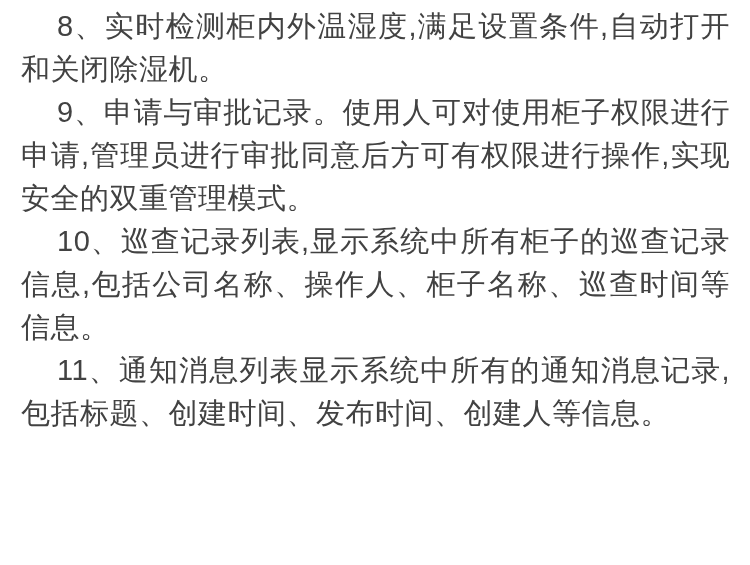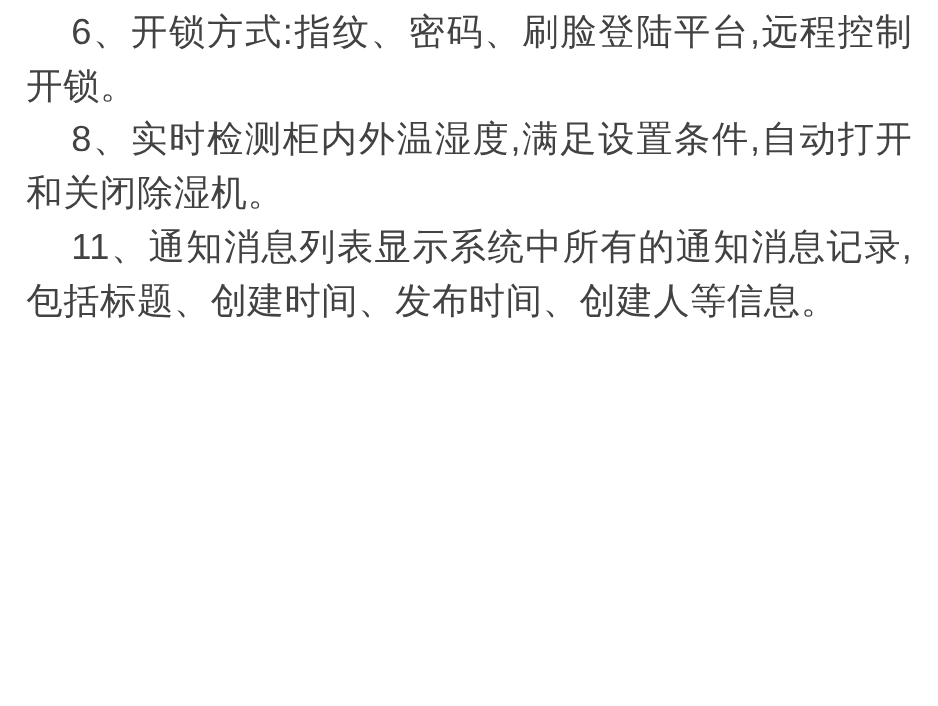--- a/index.html
+++ b/index.html
@@ -30,17 +30,18 @@
     margin: 0;
     padding: 0;
     text-indent: 36px;
   }
 </style>
 </head>
 <body>
 
 <div class="page">
   <div class="doc">
-    <p>6、开锁方式:指纹、密码、刷脸登陆平台,远程控制开锁。</p>
     <p>8、实时检测柜内外温湿度,满足设置条件,自动打开和关闭除湿机。</p>
+    <p>9、申请与审批记录。使用人可对使用柜子权限进行申请,管理员进行审批同意后方可有权限进行操作,实现安全的双重管理模式。</p>
+    <p>10、巡查记录列表,显示系统中所有柜子的巡查记录信息,包括公司名称、操作人、柜子名称、巡查时间等信息。</p>
     <p>11、通知消息列表显示系统中所有的通知消息记录,包括标题、创建时间、发布时间、创建人等信息。</p>
   </div>
 </div>
 
 </body></html>

